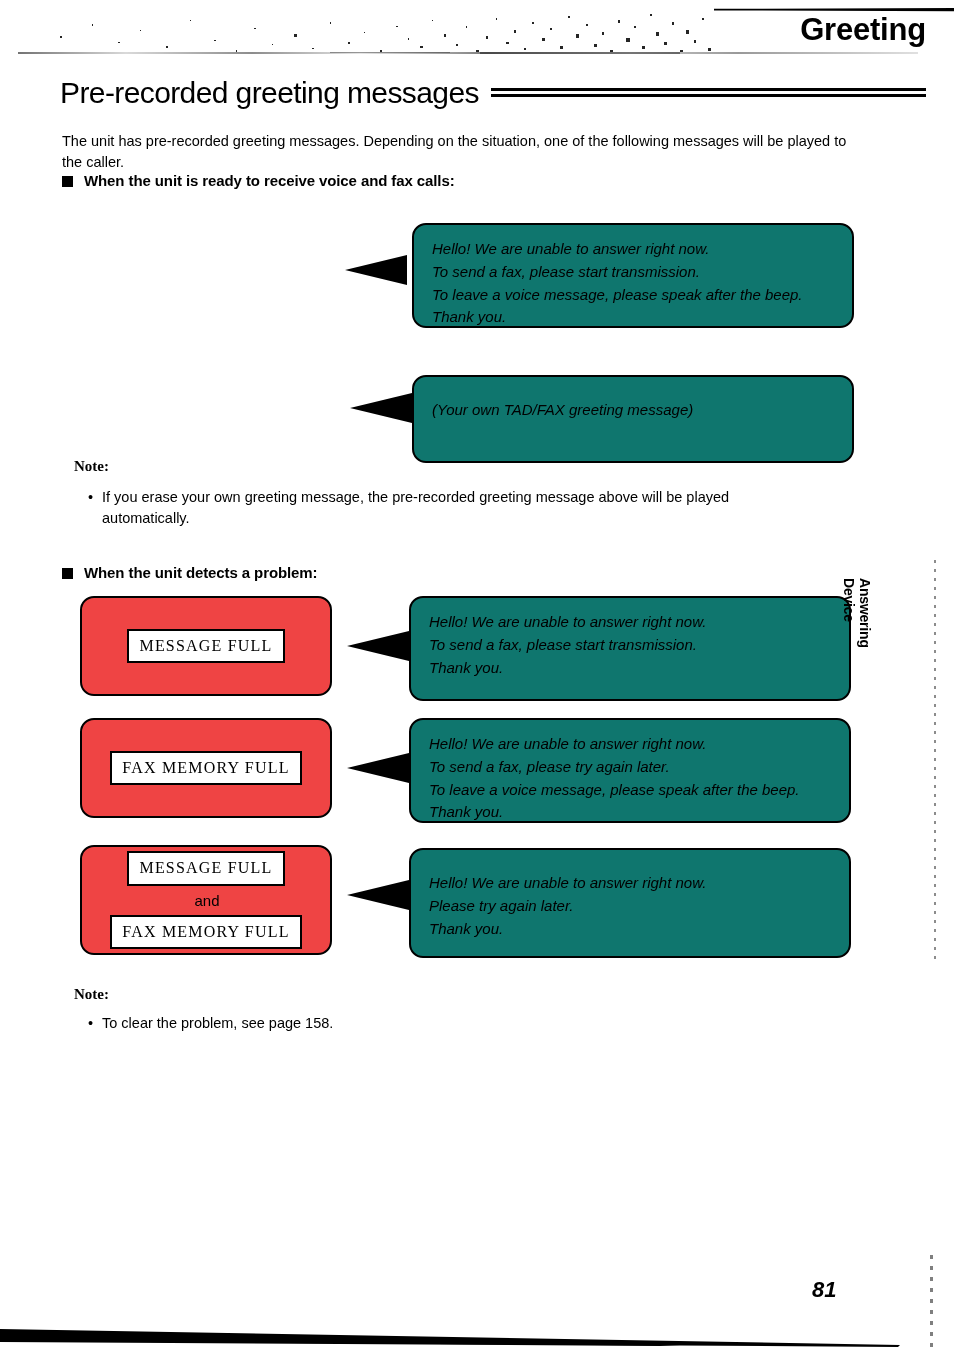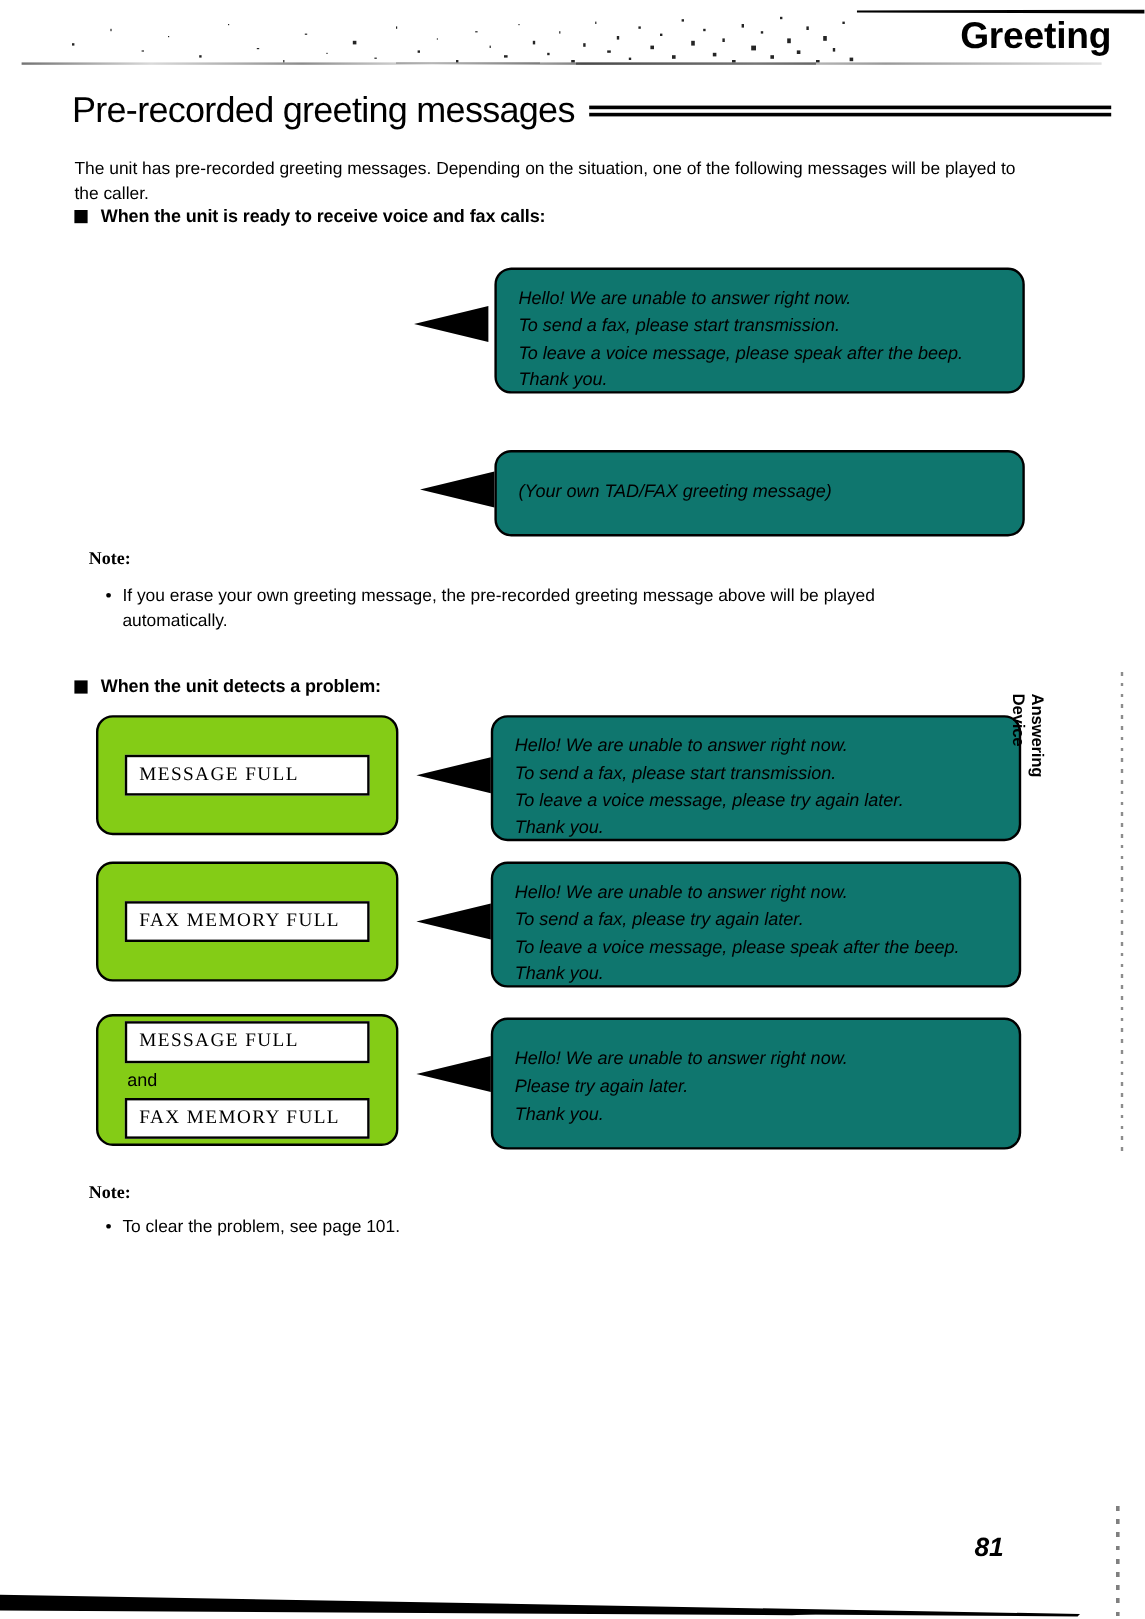--- a/index.html
+++ b/index.html
@@ -147,25 +147,26 @@
     border-bottom: 15px solid transparent;
     border-right: 62px solid #000;
   }
 
   
   .lcd-panel {
     position: absolute;
     box-sizing: border-box;
     border: 2px solid #000;
     border-radius: 14px;
-    background: #84cc16;
+    background: #ef4444;
     display: flex;
     flex-direction: column;
     justify-content: center;
     padding: 0 22px;
+    align-items: center;
   }
   .lcd-screen {
     box-sizing: border-box;
     border: 2px solid #000;
     background: #fff;
     padding: 5px 10px 6px 10px;
     font-family: "Liberation Serif", serif;
     font-size: 16px;
     letter-spacing: 1.2px;
     white-space: pre;
@@ -344,21 +345,21 @@
     <div class="lines">
       <div>Hello! We are unable to answer right now.</div>
       <div>To send a fax, please start transmission.</div>
       <div>To leave a voice message, please speak after the beep.</div>
       <div>Thank you.</div>
     </div>
   </div>
 
 
   <div class="tail" style="left:350px; top:393px;"></div>
-  <div class="bubble" style="left:412px; top:375px; width:442px; height:72px;">
+  <div class="bubble" style="left:412px; top:375px; width:442px; height:88px;">
     <div class="lines" style="padding-top:22px;">
       <div>(Your own TAD/FAX greeting message)</div>
     </div>
   </div>
 
   <div class="note-title" style="left:74px; top:458px;">Note:</div>
   <div class="note-body" style="left:88px; top:487px; width:730px;">
     <span class="dot">•</span>
     <span class="txt">If you erase your own greeting message, the pre-recorded greeting message above will be played automatically.</span>
   </div>
@@ -369,21 +370,20 @@
   </div>
 
   <div class="lcd-panel" style="left:80px; top:596px; width:252px; height:100px;">
     <div class="lcd-screen">MESSAGE FULL</div>
   </div>
   <div class="tail" style="left:347px; top:631px;"></div>
   <div class="bubble" style="left:409px; top:596px; width:442px; height:105px;">
     <div class="lines">
       <div>Hello! We are unable to answer right now.</div>
       <div>To send a fax, please start transmission.</div>
-      <div>To leave a voice message, please try again later.</div>
       <div>Thank you.</div>
     </div>
   </div>
 
   <div class="lcd-panel" style="left:80px; top:718px; width:252px; height:100px;">
     <div class="lcd-screen">FAX MEMORY FULL</div>
   </div>
   <div class="tail" style="left:347px; top:753px;"></div>
   <div class="bubble" style="left:409px; top:718px; width:442px; height:105px;">
     <div class="lines">
@@ -404,21 +404,21 @@
     <div class="lines" style="padding-top:22px;">
       <div>Hello! We are unable to answer right now.</div>
       <div>Please try again later.</div>
       <div>Thank you.</div>
     </div>
   </div>
 
   <div class="note-title" style="left:74px; top:986px;">Note:</div>
   <div class="note-body" style="left:88px; top:1013px; width:500px;">
     <span class="dot">•</span>
-    <span class="txt">To clear the problem, see page 101.</span>
+    <span class="txt">To clear the problem, see page 158.</span>
   </div>
 
   <div class="side-tab">
     <span>Answering</span>
     <span class="l2">Device</span>
   </div>
 
   <div class="margin-dots"></div>
   <div class="margin-dots2"></div>
 

